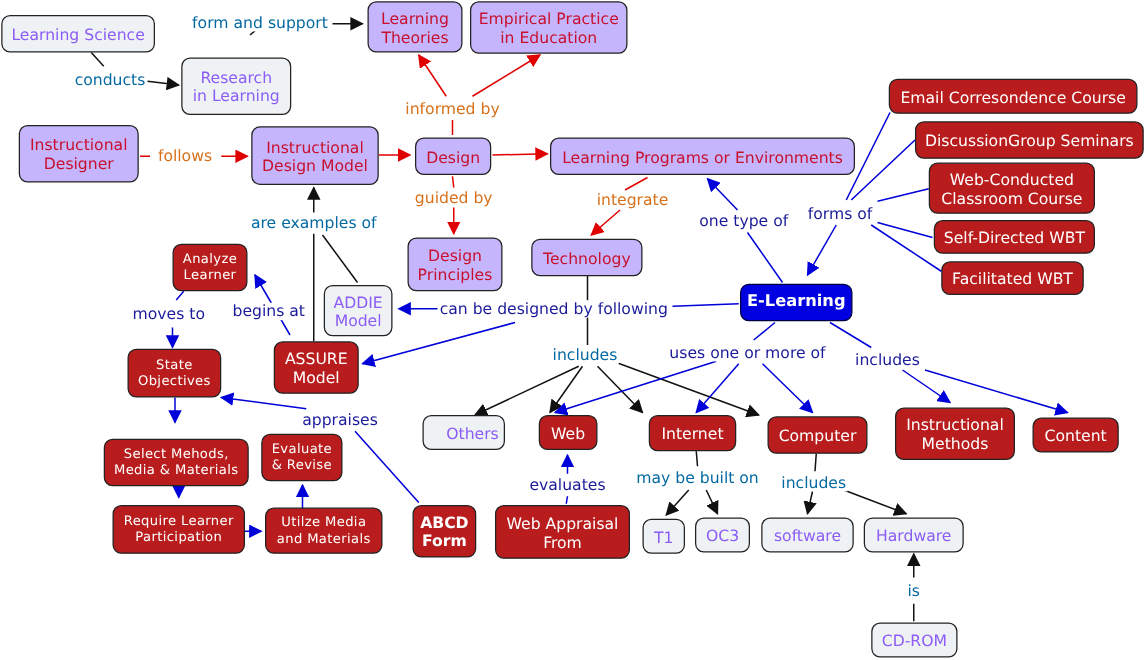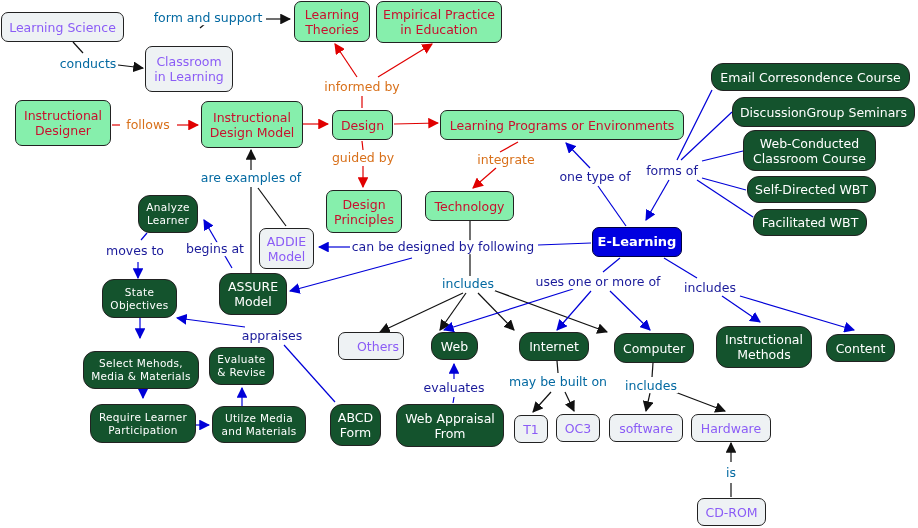--- a/index.html
+++ b/index.html
@@ -3,22 +3,22 @@
 <meta charset="utf-8">
 <style>
   html, body { margin: 0; padding: 0; background: #ffffff; }
   body { width: 918px; height: 528px; position: relative; overflow: hidden;
          font-family: "DejaVu Sans", "Liberation Sans", sans-serif; }
   #canvas { position: absolute; left: 0; top: 0; width: 918px; height: 528px; }
   .node { position: absolute; box-sizing: border-box; border: 1.2px solid #222;
           border-radius: 7px; display: flex; align-items: center; justify-content: center;
           text-align: center; line-height: 1.2; white-space: pre-line; font-size: 12.5px; padding: 0 4px; }
   .n-gray { background: #eef2f4; color: #8b5cf6; }
-  .n-red { background: #86efac; color: #c8102e; }
-  .n-purple { background: #14532d; color: #ffffff; font-size: 12.5px; border-radius: 12px; }
+  .n-red { background: #c4b5fd; color: #c8102e; }
+  .n-purple { background: #b91c1c; color: #ffffff; font-size: 12.5px; }
   .n-purple.small { font-size: 10.5px; letter-spacing: 0.3px; }
   .n-blue { background: #0000e0; color: #ffffff; font-weight: bold; font-size: 13px; border-color: #000040; }
   .lbl { position: absolute; background: #ffffff; font-size: 12.5px; white-space: nowrap;
          transform: translate(-50%, -50%); padding: 0 1px; line-height: 1.1; }
   .l-black { color: #0369a1; }
   .l-orange { color: #d8701a; }
   .l-navy { color: #1a1a9a; }
 </style>
 </head>
 <body>
@@ -96,21 +96,21 @@
     <line x1="196" y1="425" x2="209" y2="425" stroke="#0000d8" marker-end="url(#ah-blue)"></line>
     <line x1="242" y1="407" x2="242" y2="388" stroke="#0000d8" marker-end="url(#ah-blue)"></line>
     <line x1="335" y1="402" x2="284" y2="345" stroke="#0000d8"></line>
     <line x1="245" y1="327" x2="177" y2="318" stroke="#0000d8" marker-end="url(#ah-blue)"></line>
     <line x1="453" y1="403" x2="454" y2="397" stroke="#0000d8"></line>
     <line x1="454" y1="379" x2="454" y2="364" stroke="#0000d8" marker-end="url(#ah-blue)"></line>
   </g>
 </svg>
 
 <div class="node n-gray" style="left:1px;top:12px;width:123px;height:30px;">Learning Science</div>
-<div class="node n-gray" style="left:145px;top:46px;width:88px;height:46px;">Classroom
+<div class="node n-gray" style="left:145px;top:46px;width:88px;height:46px;">Research
 in Learning</div>
 <div class="node n-red" style="left:294px;top:1px;width:76px;height:41px;">Learning
 Theories</div>
 <div class="node n-red" style="left:376px;top:1px;width:126px;height:42px;">Empirical Practice
 in Education</div>
 <div class="node n-red" style="left:15px;top:100px;width:96px;height:46px;">Instructional
 Designer</div>
 <div class="node n-red" style="left:201px;top:101px;width:102px;height:47px;">Instructional
 Design Model</div>
 <div class="node n-red" style="left:332px;top:110px;width:61px;height:30px;">Design</div>
@@ -136,21 +136,21 @@
 <div class="node n-purple small" style="left:102px;top:279px;width:75px;height:39px;">State
 Objectives</div>
 <div class="node n-purple small" style="left:83px;top:351px;width:116px;height:38px;">Select Mehods,
 Media &amp; Materials</div>
 <div class="node n-purple small" style="left:209px;top:347px;width:65px;height:38px;">Evaluate
 &amp; Revise</div>
 <div class="node n-purple small" style="left:90px;top:404px;width:106px;height:39px;">Require Learner
 Participation</div>
 <div class="node n-purple small" style="left:212px;top:406px;width:94px;height:37px;">Utilze Media
 and Materials</div>
-<div class="node n-purple" style="left:330px;top:404px;width:51px;height:42px;">ABCD
+<div class="node n-purple" style="left:330px;top:404px;width:51px;height:42px;font-weight:bold;">ABCD
 Form</div>
 
 <div class="node n-gray" style="left:338px;top:332px;width:66px;height:28px;padding-left:18px;">Others</div>
 <div class="node n-purple" style="left:431px;top:332px;width:47px;height:28px;">Web</div>
 <div class="node n-purple" style="left:519px;top:332px;width:70px;height:29px;">Internet</div>
 <div class="node n-purple" style="left:614px;top:333px;width:80px;height:30px;">Computer</div>
 <div class="node n-purple" style="left:716px;top:326px;width:96px;height:42px;">Instructional
 Methods</div>
 <div class="node n-purple" style="left:826px;top:334px;width:69px;height:28px;">Content</div>
 <div class="node n-purple" style="left:396px;top:404px;width:108px;height:43px;">Web Appraisal

